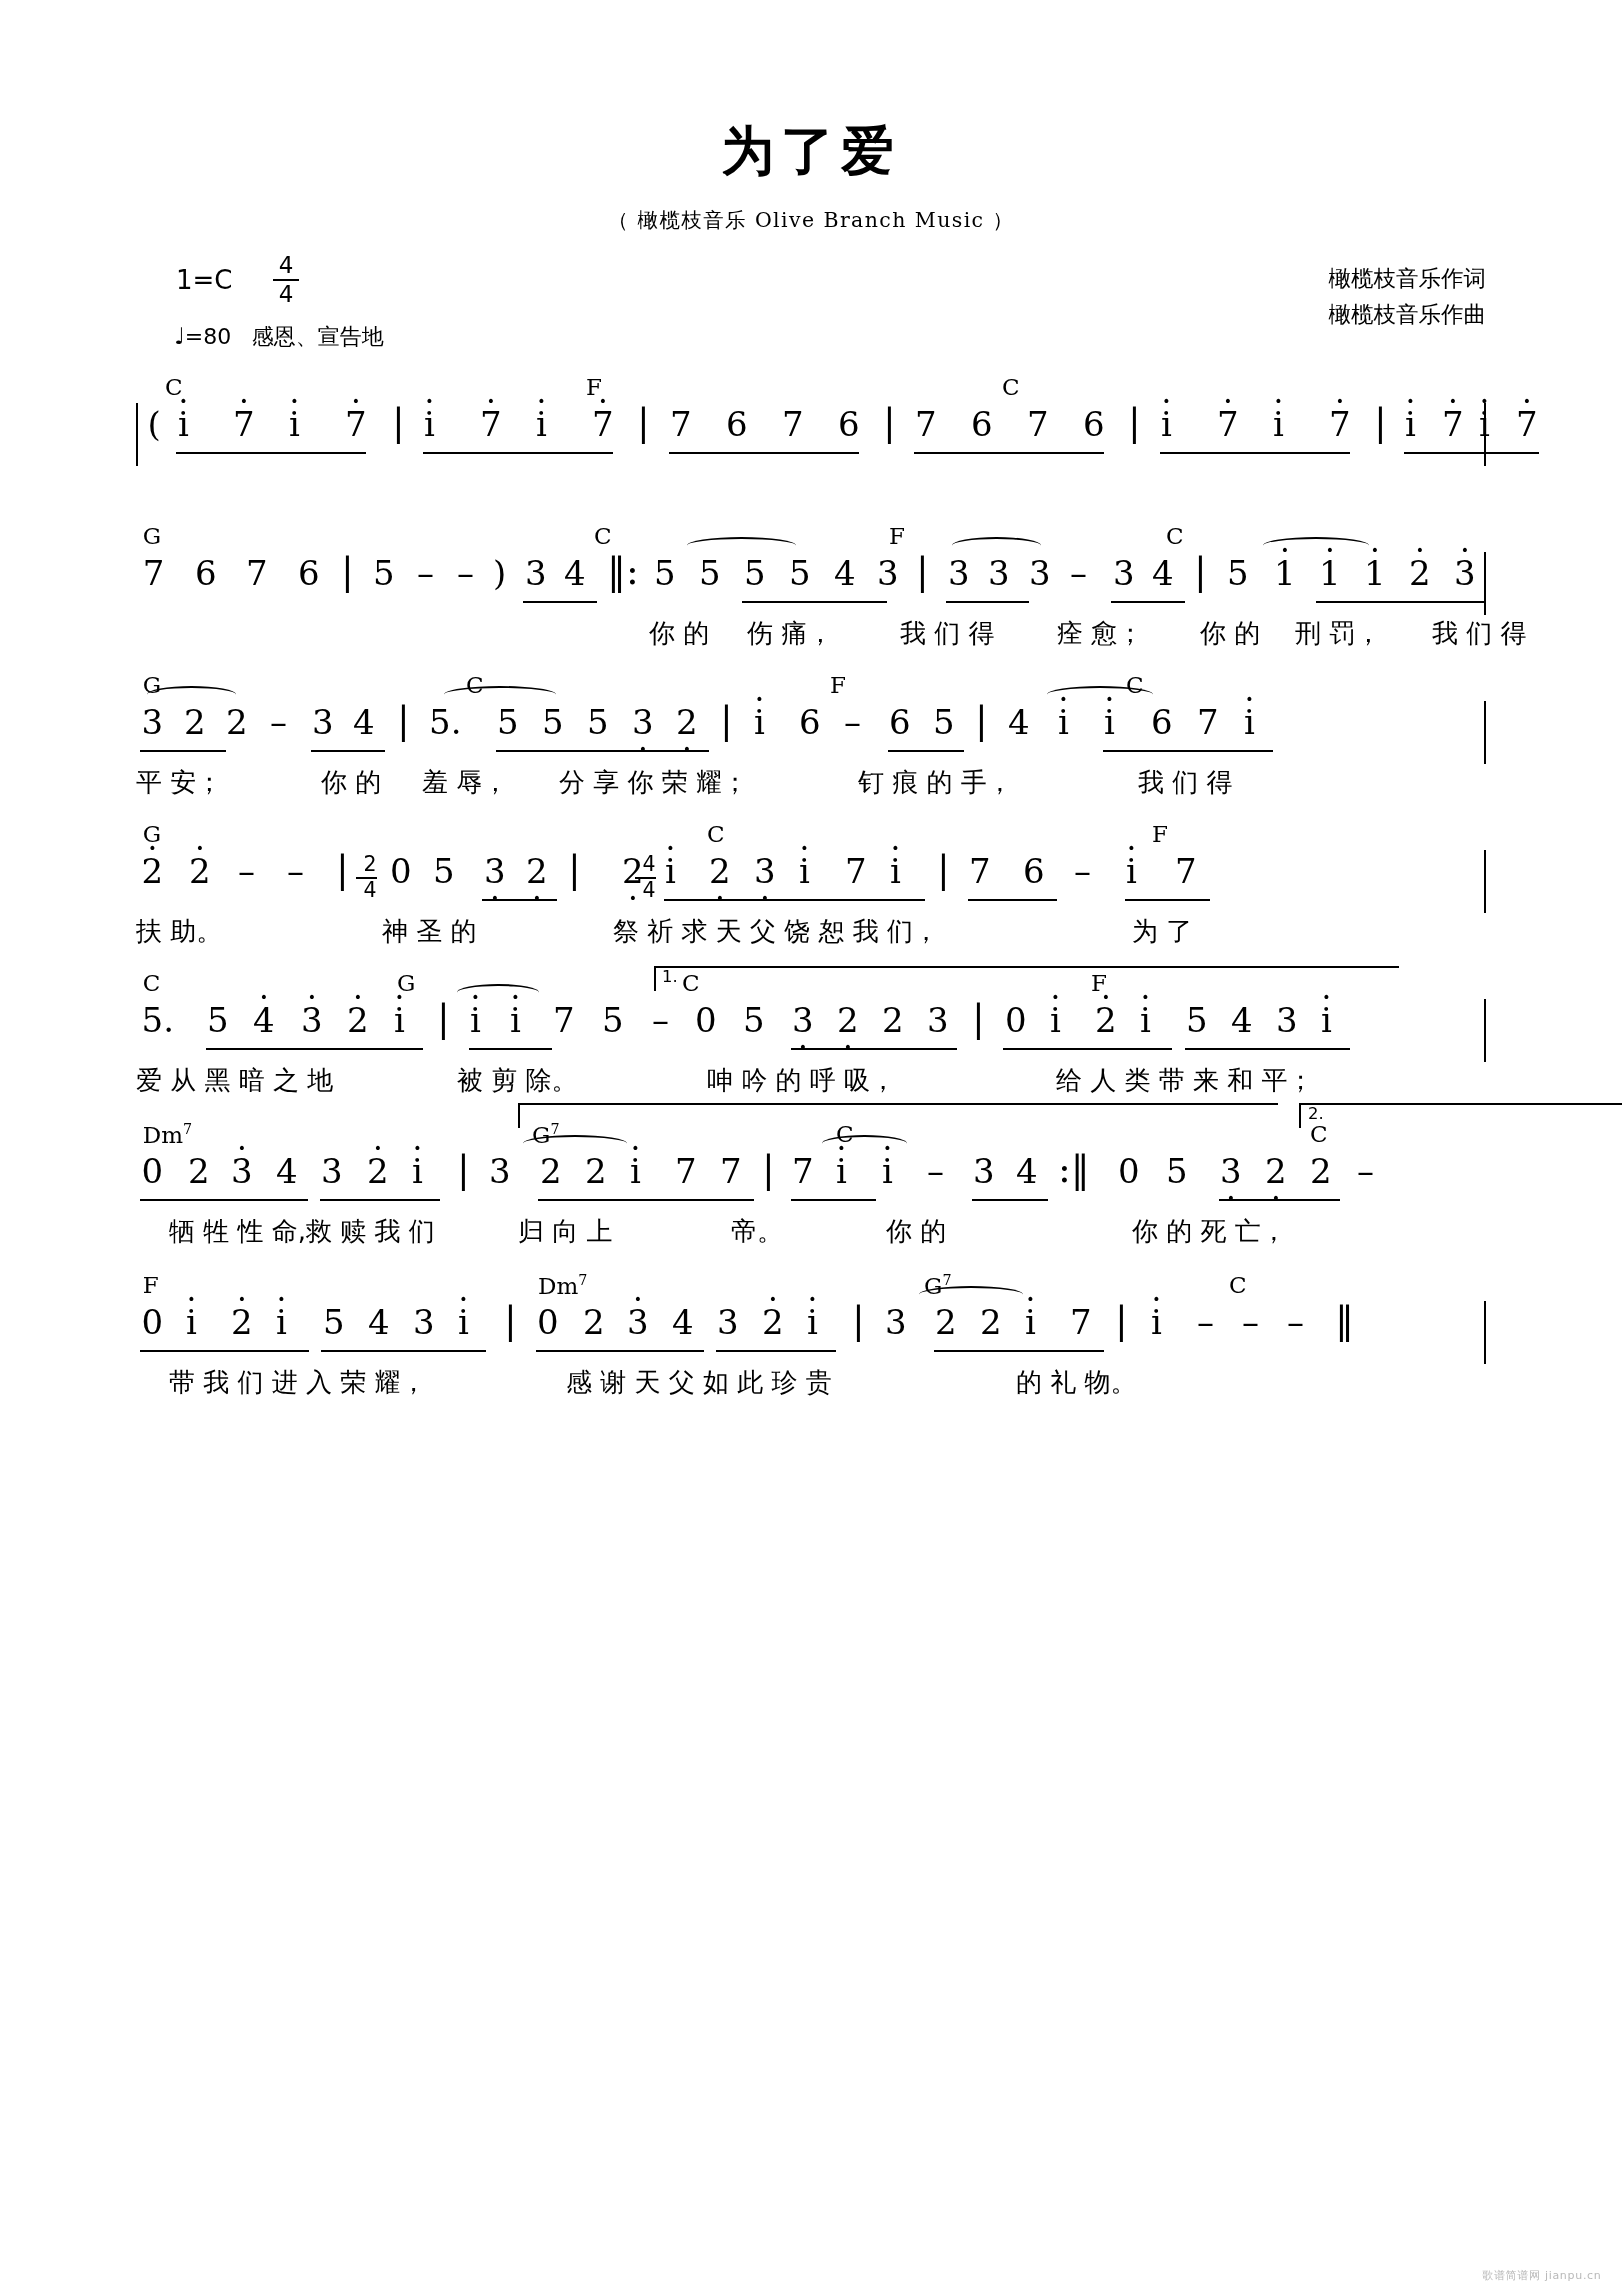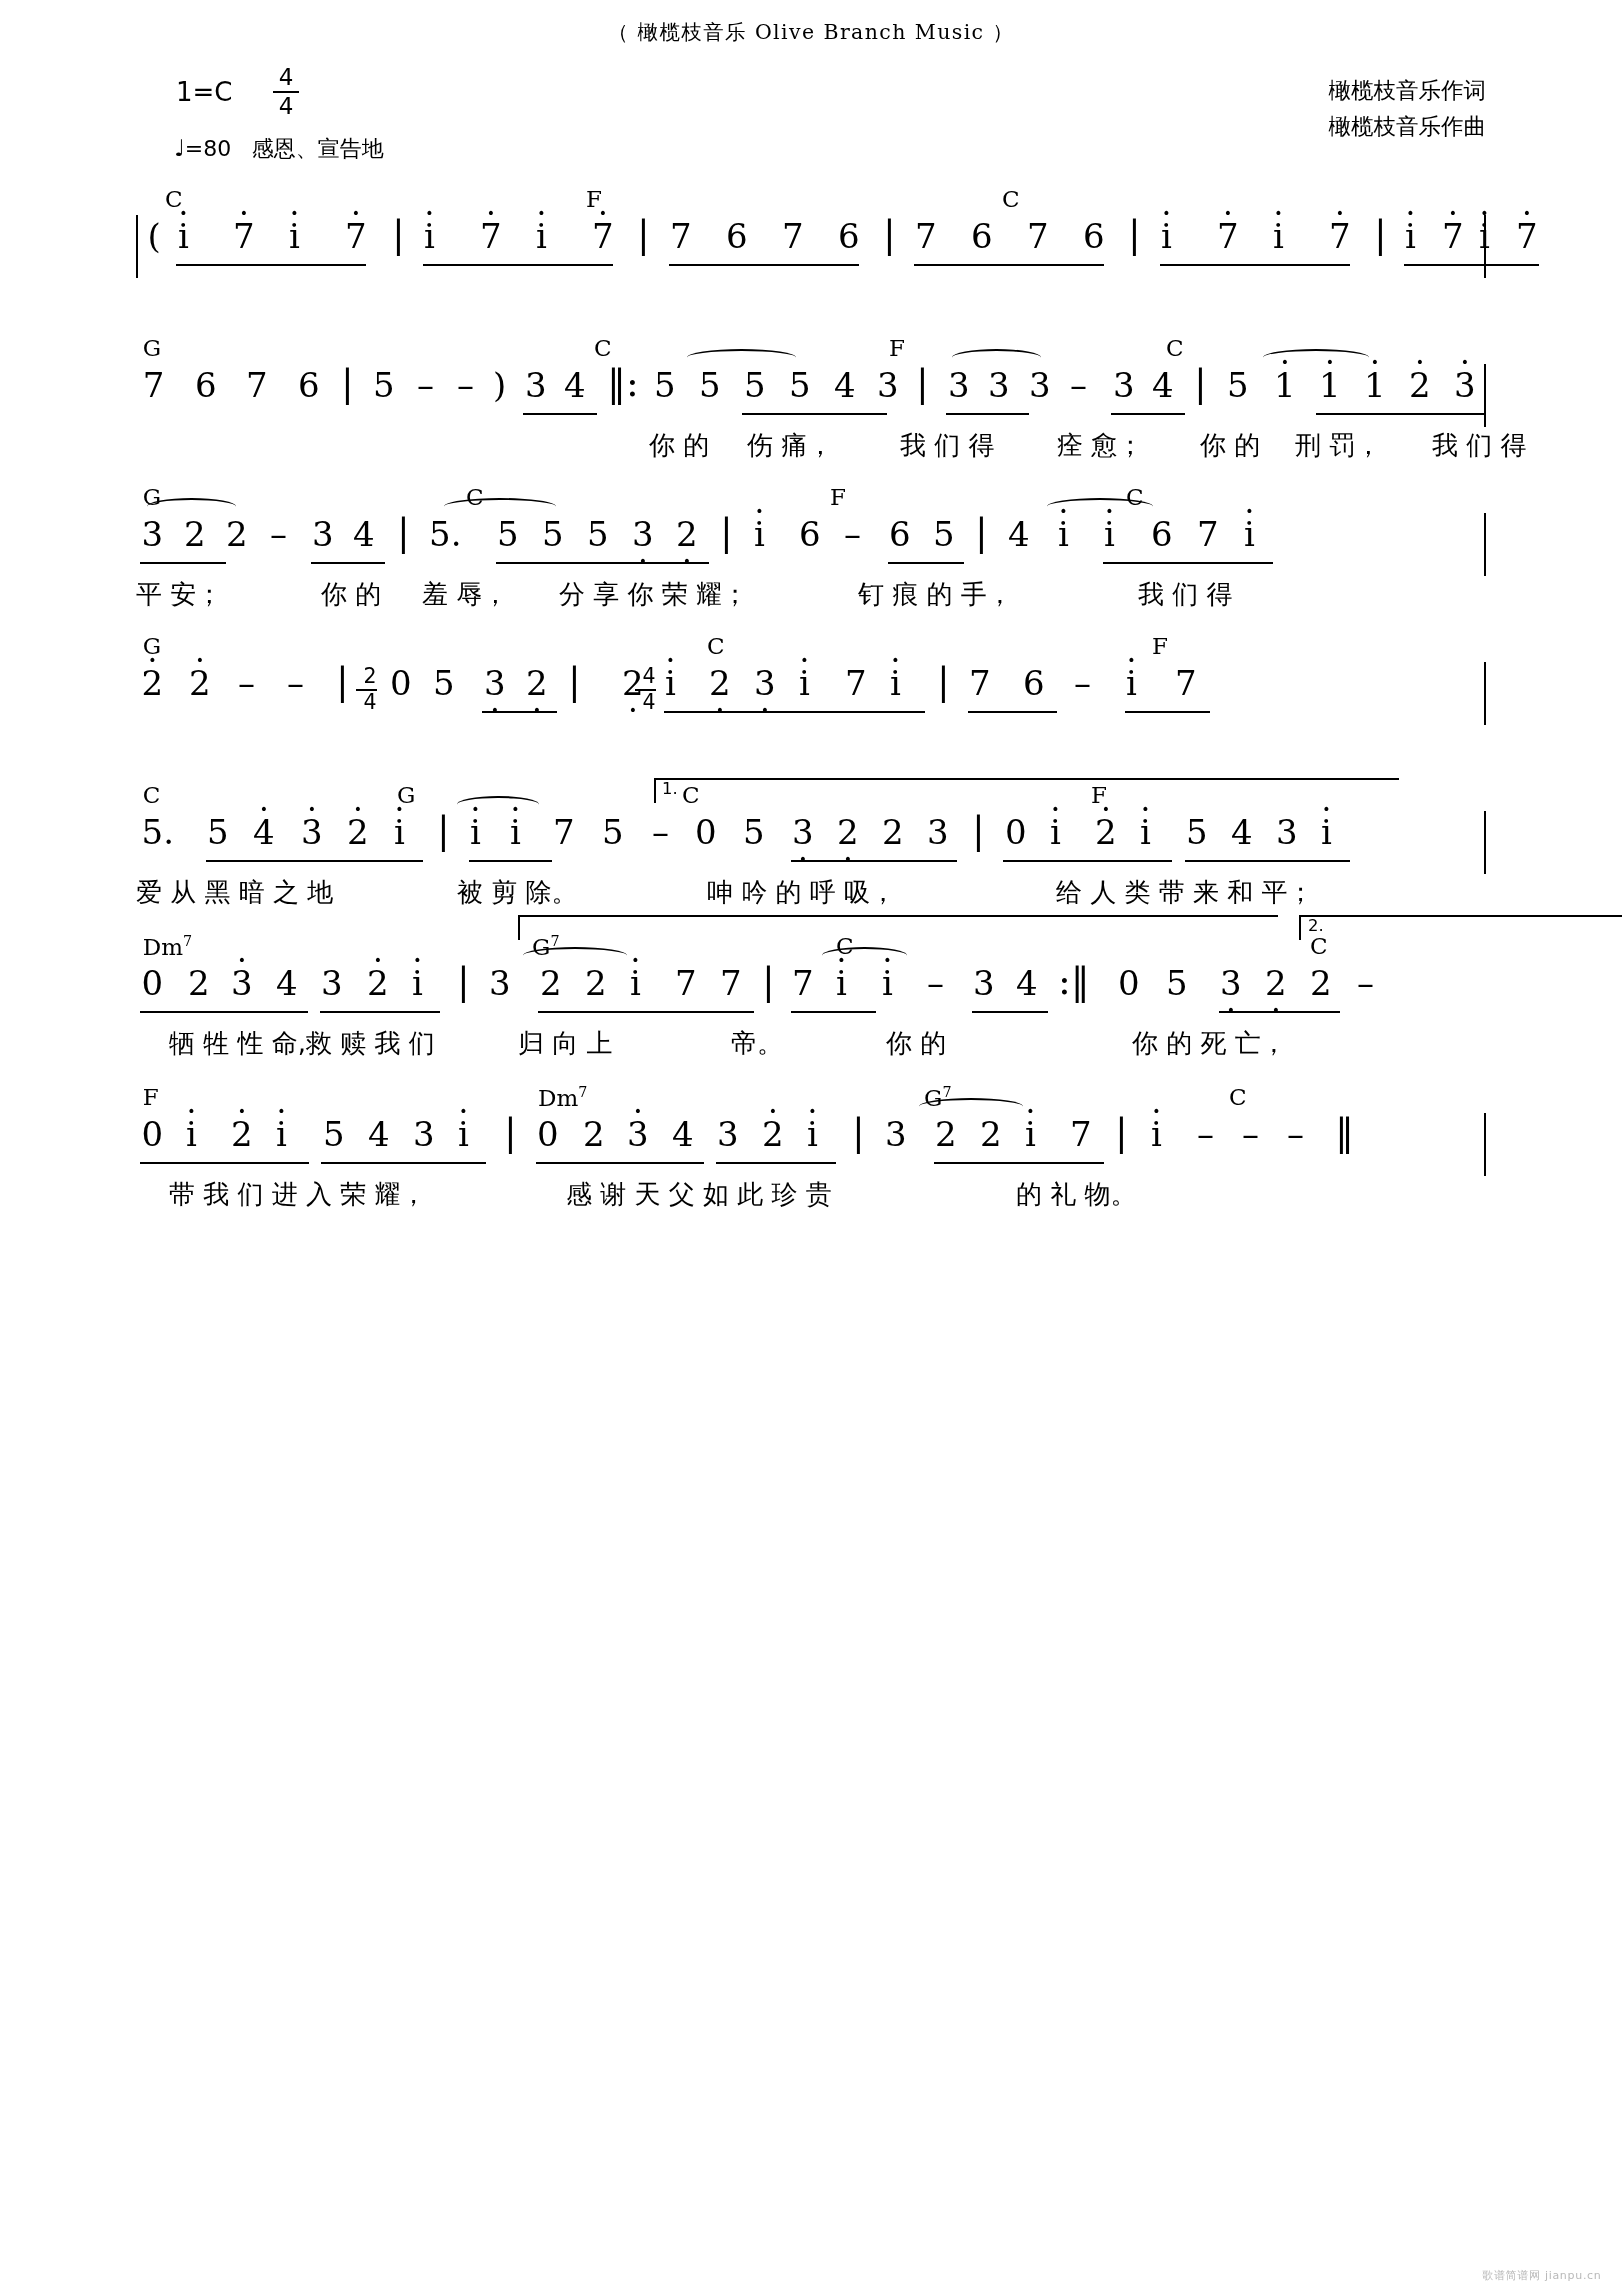--- a/index.html
+++ b/index.html
@@ -220,20 +220,21 @@
     font-size: 11px;
     color: #b9b9b9;
     letter-spacing: 0.7px;
   }
 </style>
 </head>
 <body>
 
 <div class="page">
 
+  <div class="title">为了爱</div>
   <div class="subtitle">（ 橄榄枝音乐 Olive Branch Music ）</div>
 
   <div class="meta-row">
     <div class="key-sig">1=C</div>
     <div class="time-sig">
       <span class="num">4</span>
       <span class="bar-line"></span>
       <span class="num">4</span>
     </div>
     <div class="tempo">
@@ -456,20 +457,26 @@
         <div class="tok bar" style="left:801px;">|</div>
 
         <div class="tok" style="left:833px;">7</div>
         <div class="tok" style="left:887px;">6</div>
         <div class="tok" style="left:938px;">–</div>
         <div class="tok dotup" style="left:990px;">i</div>
         <div class="tok" style="left:1039px;">7</div>
         <div class="beam1" style="left:832px; top:49px; width:89px;"></div>
         <div class="beam1" style="left:989px; top:49px; width:85px;"></div>
       </div>
+      <div class="lyrics">
+        <div class="ly" style="left:0px;">扶 助。</div>
+        <div class="ly" style="left:246px;">神 圣 的</div>
+        <div class="ly" style="left:477px;">祭 祈 求 天 父 饶 恕 我 们，</div>
+        <div class="ly" style="left:996px;">为 了</div>
+      </div>
     </div>
 
     <div class="system tall">
       <div class="chords">
         <div class="chord" style="left:6.8px;">C</div>
         <div class="chord" style="left:261px;">G</div>
         <div class="chord" style="left:546px;">C</div>
         <div class="chord" style="left:955px;">F</div>
         <div class="repeat-bracket" style="left:518px; top:-4.1px; width:743px;"></div>
         <div class="repeat-num" style="left:526px; top:-2.7px;">1.</div>

